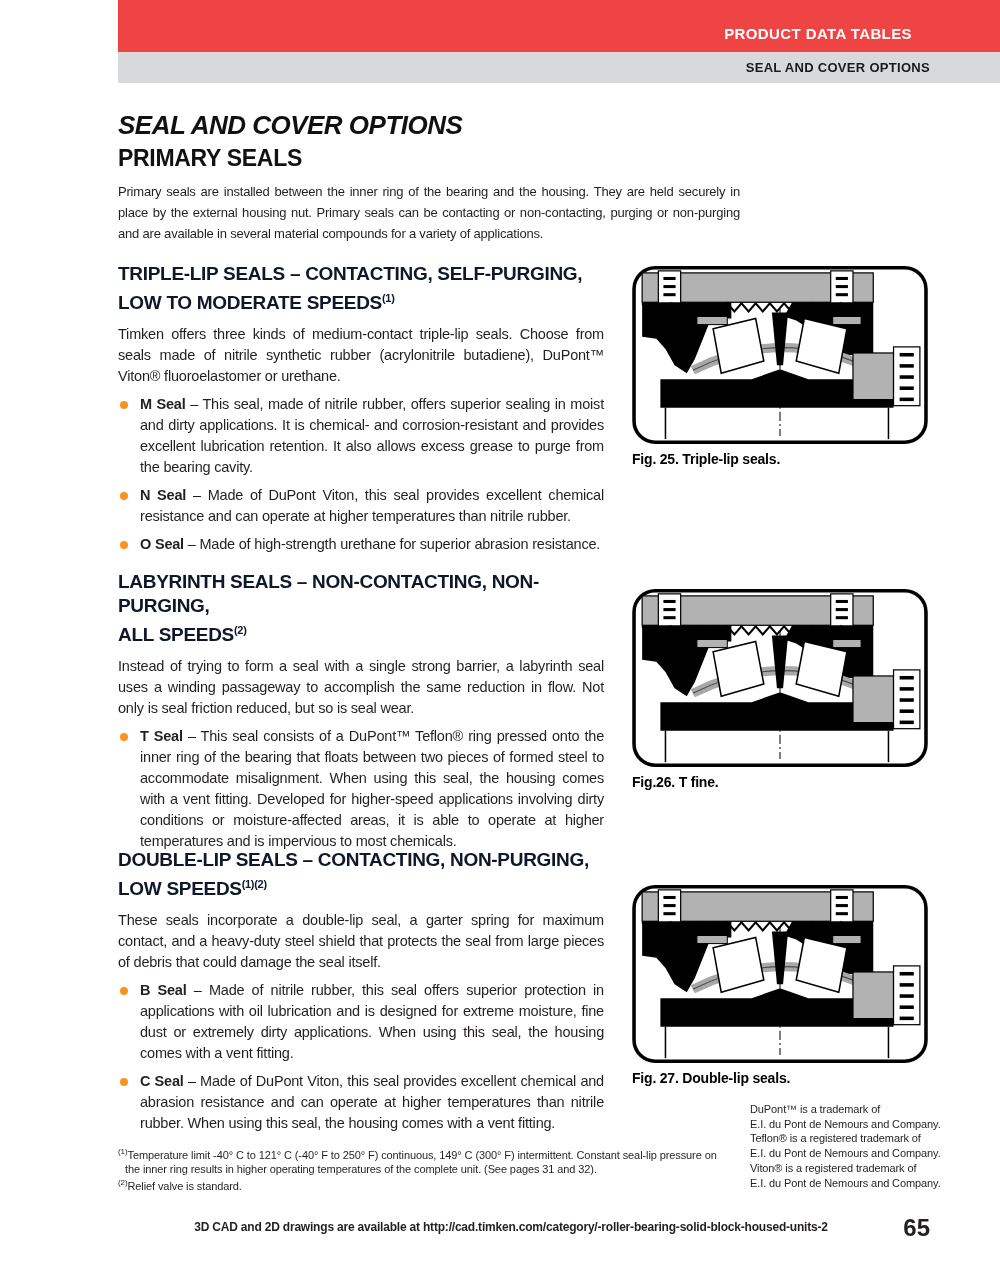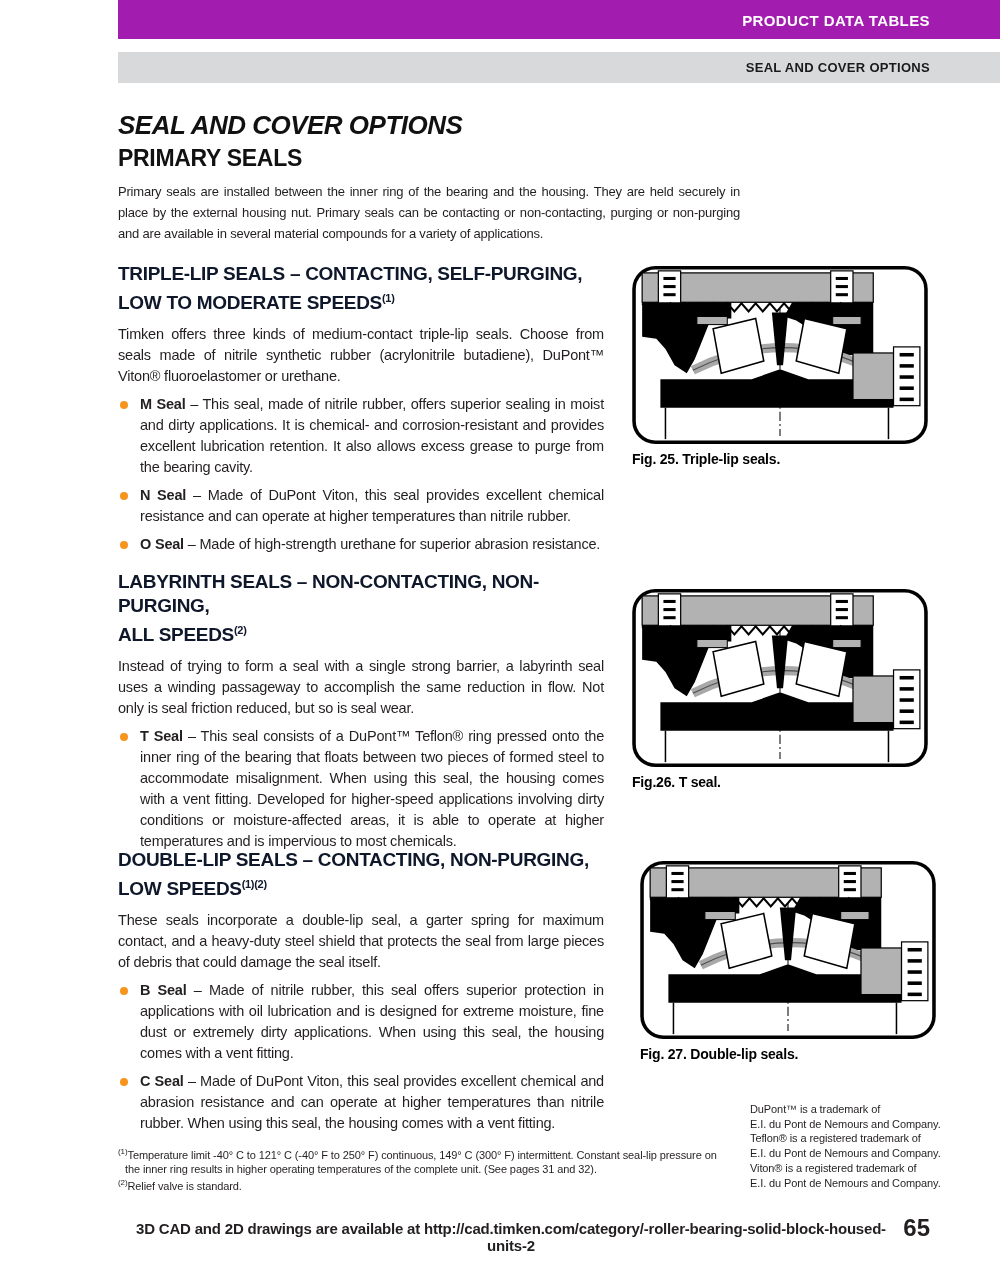--- a/index.html
+++ b/index.html
@@ -1,23 +1,23 @@
 <!DOCTYPE html>
 <html><head>
 <meta charset="utf-8">
 <style>
   * { margin:0; padding:0; box-sizing:border-box; }
   html,body { background:#ffffff; }
   body { font-family:"Liberation Sans", sans-serif; color:#231f20; }
   .page { position:relative; width:1000px; height:1280px; background:#fff; overflow:hidden; }
 
   
-  .band-black { position:absolute; left:118px; top:0; width:882px; height:39px;
-                background:#a21caf; display:flex; align-items:flex-end; justify-content:flex-end;
-                padding:0 70px 10px 0; }
+  .band-black { position:absolute; left:118px; top:0; width:882px; height:52px;
+                background:#ef4444; display:flex; align-items:flex-end; justify-content:flex-end;
+                padding:0 88px 10px 0; }
   .band-black span { color:#fff; font-weight:bold; font-size:15px; letter-spacing:.4px; }
   .band-gray { position:absolute; left:118px; top:52px; width:882px; height:31px;
                background:#d8d9da; display:flex; align-items:center; justify-content:flex-end;
                padding-right:70px; }
   .band-gray span { color:#1a1a1a; font-weight:bold; font-size:13px; letter-spacing:.3px; }
 
   
   .abs { position:absolute; left:118px; }
   #block-title { top:110px; width:640px; }
   h1 { font-size:26px; line-height:30px; font-style:italic; font-weight:bold; color:#111;
@@ -36,39 +36,39 @@
               letter-spacing:-.2px; }
   ul.seal-list { list-style:none; margin-top:7px; }
   ul.seal-list li { position:relative; padding-left:22px; margin-bottom:7px;
                     font-size:14.5px; line-height:21px; text-align:justify; letter-spacing:-.2px; }
   .dot { position:absolute; left:2px; top:7px; width:8px; height:8px; border-radius:50%;
          background:#f7941e; }
   ul.seal-list b { letter-spacing:-.2px; }
 
   
   .figure { position:absolute; left:632px; width:320px; }
-  #fig-0 { top:265px; } #fig-1 { top:588px; } #fig-2 { top:860px;margin-left:8px; }
+  #fig-0 { top:265px; } #fig-1 { top:588px; } #fig-2 { top:884px; }
   .figure svg { display:block; width:296px; height:180px; }
   .fig-caption { margin-top:6px; font-size:14px; font-weight:bold; color:#000;
                  letter-spacing:-.2px; }
 
   
   #footnotes { top:1145px; width:600px; }
   .footnote { font-size:11px; line-height:14px; padding-left:7px; text-indent:-7px;
               letter-spacing:-.1px; }
   .footnote sup { font-size:8px; }
 
   
   #trademarks { left:750px; top:1102px; width:240px; position:absolute; }
   #trademarks div { font-size:11px; line-height:14.7px; letter-spacing:-.1px; }
 
   
   #footer { position:absolute; left:118px; top:1214px; width:812px; height:26px; }
   #footer .note { position:absolute; left:0; right:26px; text-align:center; top:6px;
-                  font-size:15px; font-weight:bold; letter-spacing:-.2px; }
+                  font-size:12px; font-weight:bold; letter-spacing:-.2px; }
   #footer .pn { position:absolute; right:0; top:0; font-size:24px; font-weight:bold; }
 </style>
 </head>
 <body>
 
 <svg width="0" height="0" style="position:absolute" aria-hidden="true">
   <defs>
     <g id="bearing-fig">
       <rect x="2" y="2" width="288" height="172" rx="21" fill="#fff" stroke="#000" stroke-width="3.5"></rect>
 
@@ -191,21 +191,21 @@
     <svg viewBox="0 0 292 176">
         <use href="#bearing-fig"></use>
       </svg>
     <figcaption class="fig-caption">Fig. 25. Triple-lip seals.</figcaption>
   </figure>
 
   <figure class="figure" id="fig-1">
     <svg viewBox="0 0 292 176">
         <use href="#bearing-fig"></use>
       </svg>
-    <figcaption class="fig-caption">Fig.26. T seal.</figcaption>
+    <figcaption class="fig-caption">Fig.26. T fine.</figcaption>
   </figure>
 
   <figure class="figure" id="fig-2">
     <svg viewBox="0 0 292 176">
         <use href="#bearing-fig"></use>
       </svg>
     <figcaption class="fig-caption">Fig. 27. Double-lip seals.</figcaption>
   </figure>
 
   <div class="abs" id="footnotes">

